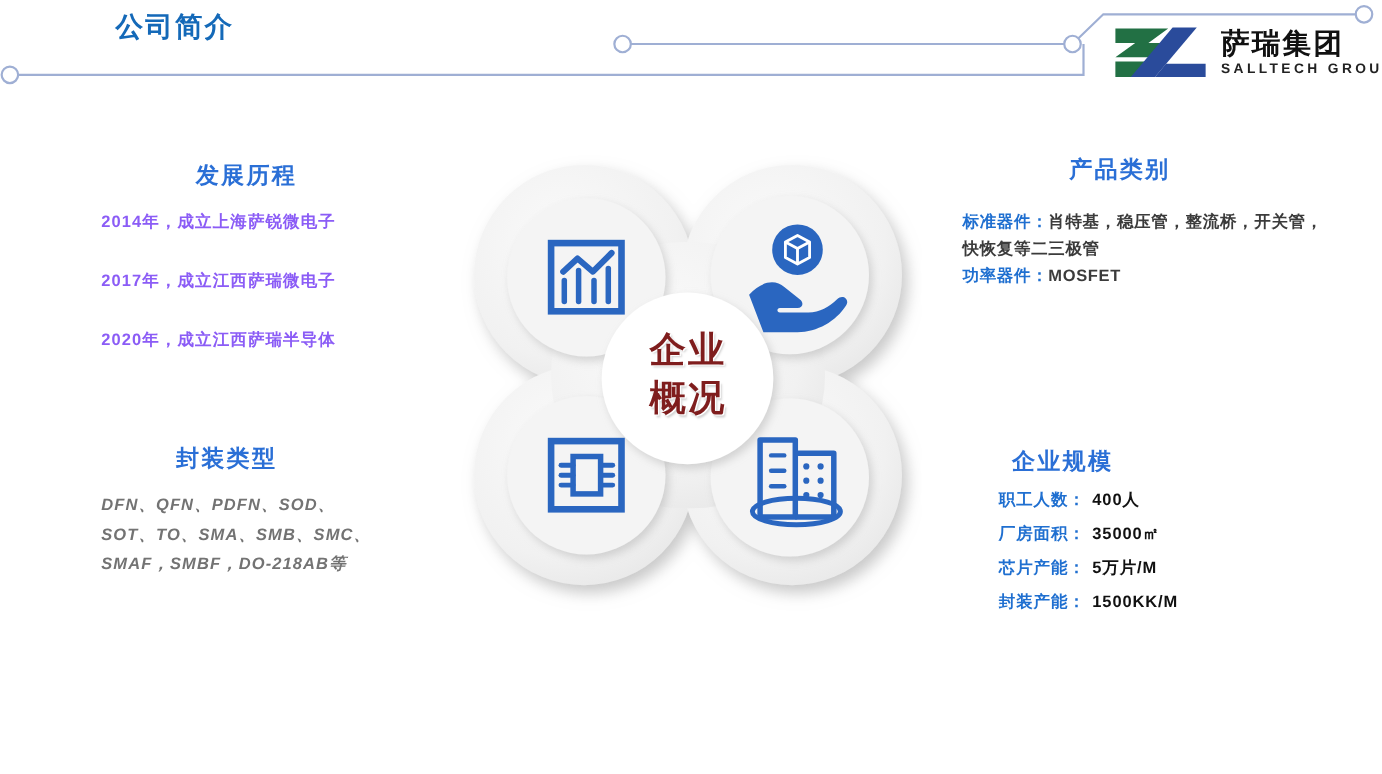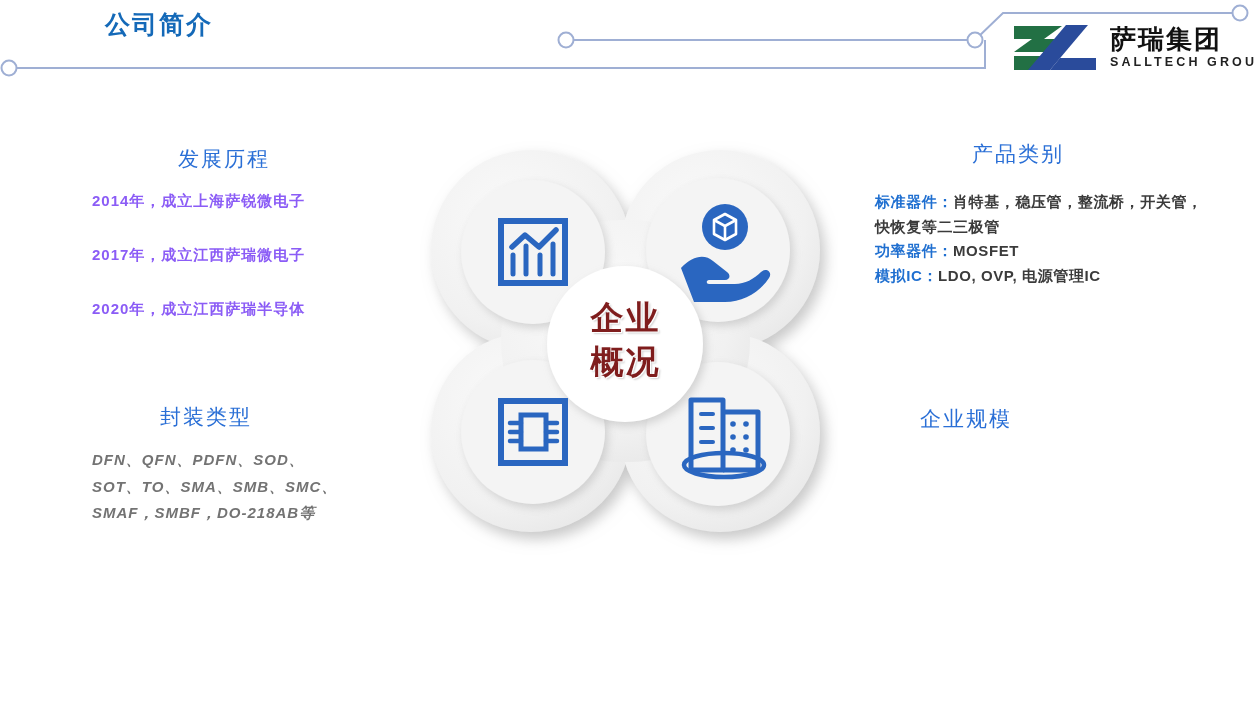--- a/index.html
+++ b/index.html
@@ -29,21 +29,21 @@
   }
   .logo-en{
     position:absolute;left:100px;top:33px;
     font-size:12.5px;font-weight:bold;color:#222222;letter-spacing:3.1px;
     white-space:nowrap;
   }
 
   
   .sec-head{
     position:absolute;
-    font-size:21px;font-weight:normal;color:#2a6fd6;
+    font-size:21px;font-weight:bold;color:#2a6fd6;
     letter-spacing:2px;white-space:nowrap;
   }
   .sec-body{position:absolute;}
 
   
   #head-history{left:178px;top:145px;}
   #list-history{left:92px;top:192px;width:310px;}
   .hist-line{
     font-size:15px;font-weight:bold;color:#8b5cf6;
     letter-spacing:1px;margin-bottom:35px;white-space:nowrap;
@@ -131,26 +131,41 @@
   <div class="sec-body" id="text-package">DFN、QFN、PDFN、SOD、SOT、TO、SMA、SMB、SMC、SMAF，SMBF，DO-218AB等</div>
 
   <div class="sec-head" id="head-product">产品类别</div>
   <div class="sec-body" id="list-product">
     <div class="prod-line">
       <span class="lbl">标准器件：</span><span>肖特基，稳压管，整流桥，开关管，快恢复等二三极管</span>
     </div>
     <div class="prod-line">
       <span class="lbl">功率器件：</span><span>MOSFET</span>
     </div>
-    <div class="prod-line">
-      <span class="lbl">模拟IC：</span><span>LDO, OVP, 电源管理IC</span>
-    </div>
   </div>
 
   <div class="sec-head" id="head-scale">企业规模</div>
+  <div class="sec-body" id="list-scale">
+    <div class="scale-row">
+      <span class="lbl">职工人数：</span>
+      <span class="val">400人</span>
+    </div>
+    <div class="scale-row">
+      <span class="lbl">厂房面积：</span>
+      <span class="val">35000㎡</span>
+    </div>
+    <div class="scale-row">
+      <span class="lbl">芯片产能：</span>
+      <span class="val">5万片/M</span>
+    </div>
+    <div class="scale-row">
+      <span class="lbl">封装产能：</span>
+      <span class="val">1500KK/M</span>
+    </div>
+  </div>
 
   <svg class="clover" viewBox="0 0 425 435" width="425" height="435">
     <defs>
       <radialGradient id="lobeG" cx="40%" cy="35%" r="75%">
         <stop offset="0%" stop-color="#fafafa"></stop>
         <stop offset="70%" stop-color="#f1f1f1"></stop>
         <stop offset="100%" stop-color="#e6e6e6"></stop>
       </radialGradient>
       <filter id="softShadow" x="-50%" y="-50%" width="220%" height="220%">
         <feDropShadow dx="5" dy="7" stdDeviation="7" flood-color="#9b9b9b" flood-opacity="0.55"></feDropShadow>

